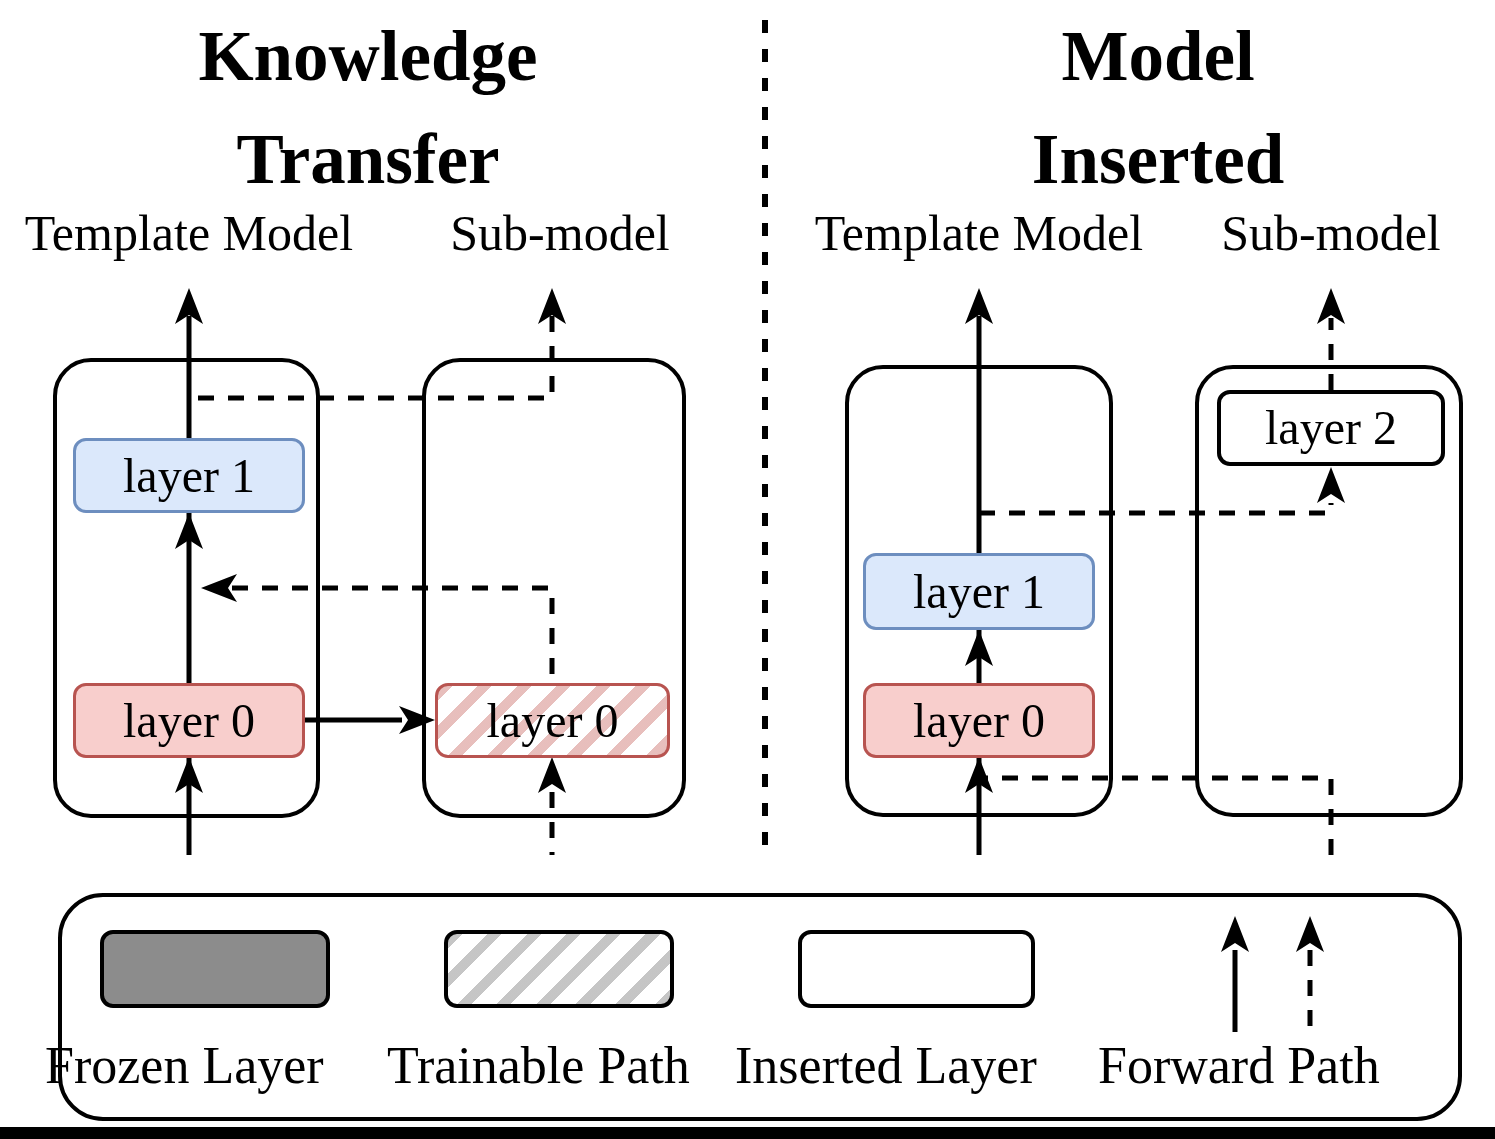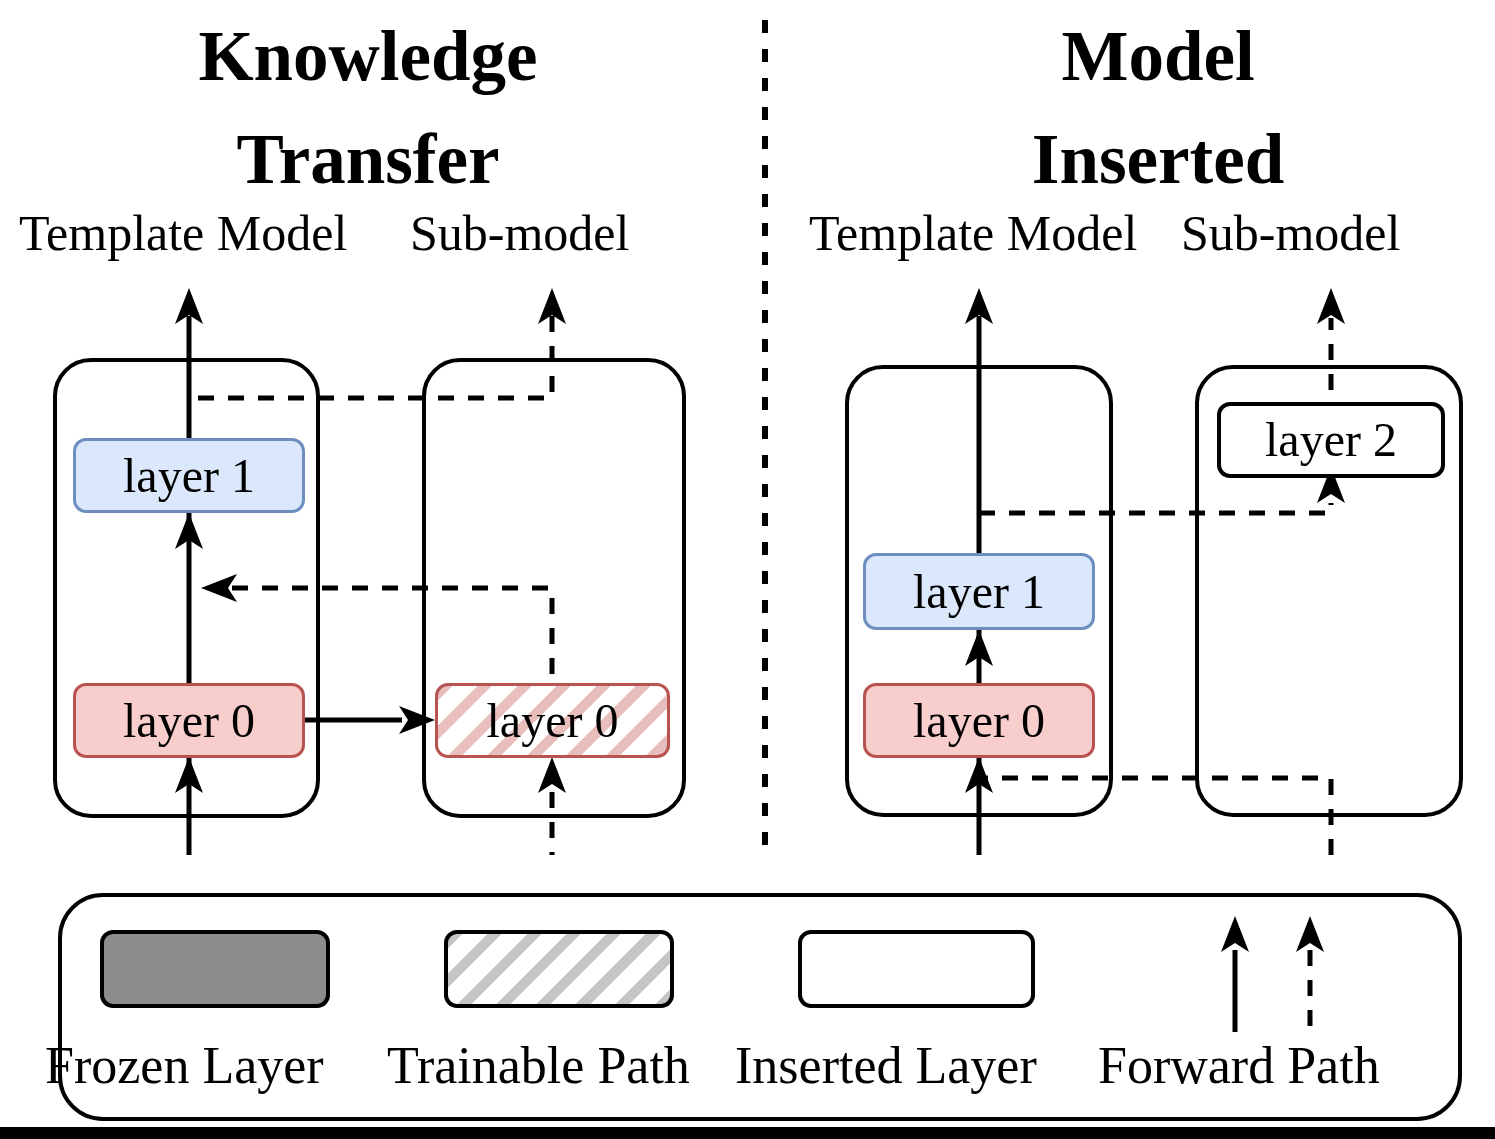--- a/index.html
+++ b/index.html
@@ -11,21 +11,21 @@
     color:#000;
     overflow:hidden;
   }
   .overlay{position:absolute;left:0;top:0;z-index:1;}
   .abs{position:absolute;box-sizing:border-box;}
   .title{
     z-index:4;text-align:center;font-weight:bold;
     font-size:71px;line-height:103px;white-space:nowrap;
   }
   .col-label{
-    z-index:4;font-size:50px;line-height:62px;white-space:nowrap;
+    z-index:4;text-align:center;font-size:50px;line-height:62px;white-space:nowrap;
   }
   .container-box{
     z-index:2;border:4px solid #000;border-radius:38px;background:transparent;
   }
   .layer-box{
     z-index:3;border-radius:13px;display:flex;align-items:center;justify-content:center;
     font-size:48px;line-height:1;
   }
   .layer-blue{background:var(--blue-fill);border:3px solid var(--blue-stroke);}
   .layer-red{background:var(--red-fill);border:3px solid var(--red-stroke);}
@@ -142,21 +142,21 @@
   <div class="abs layer-box layer-red" style="left:73px;top:683px;width:232px;height:75px;">
     <span>layer 0</span>
   </div>
   <div class="abs layer-box layer-hatched-red" style="left:435px;top:683px;width:235px;height:75px;">
     <span>layer 0</span>
   </div>
 
   <div class="abs container-box" style="left:845px;top:365px;width:268px;height:452px;"></div>
   <div class="abs container-box" style="left:1195px;top:365px;width:268px;height:452px;"></div>
 
-  <div class="abs layer-box layer-white" style="left:1217px;top:390px;width:228px;height:76px;margin-top:12px;">
+  <div class="abs layer-box layer-white" style="left:1217px;top:390px;width:228px;height:76px;">
     <span>layer 2</span>
   </div>
   <div class="abs layer-box layer-blue" style="left:863px;top:553px;width:232px;height:77px;">
     <span>layer 1</span>
   </div>
   <div class="abs layer-box layer-red" style="left:863px;top:683px;width:232px;height:75px;">
     <span>layer 0</span>
   </div>
 
   <div class="abs legend-box" style="left:58px;top:893px;width:1404px;height:228px;"></div>

